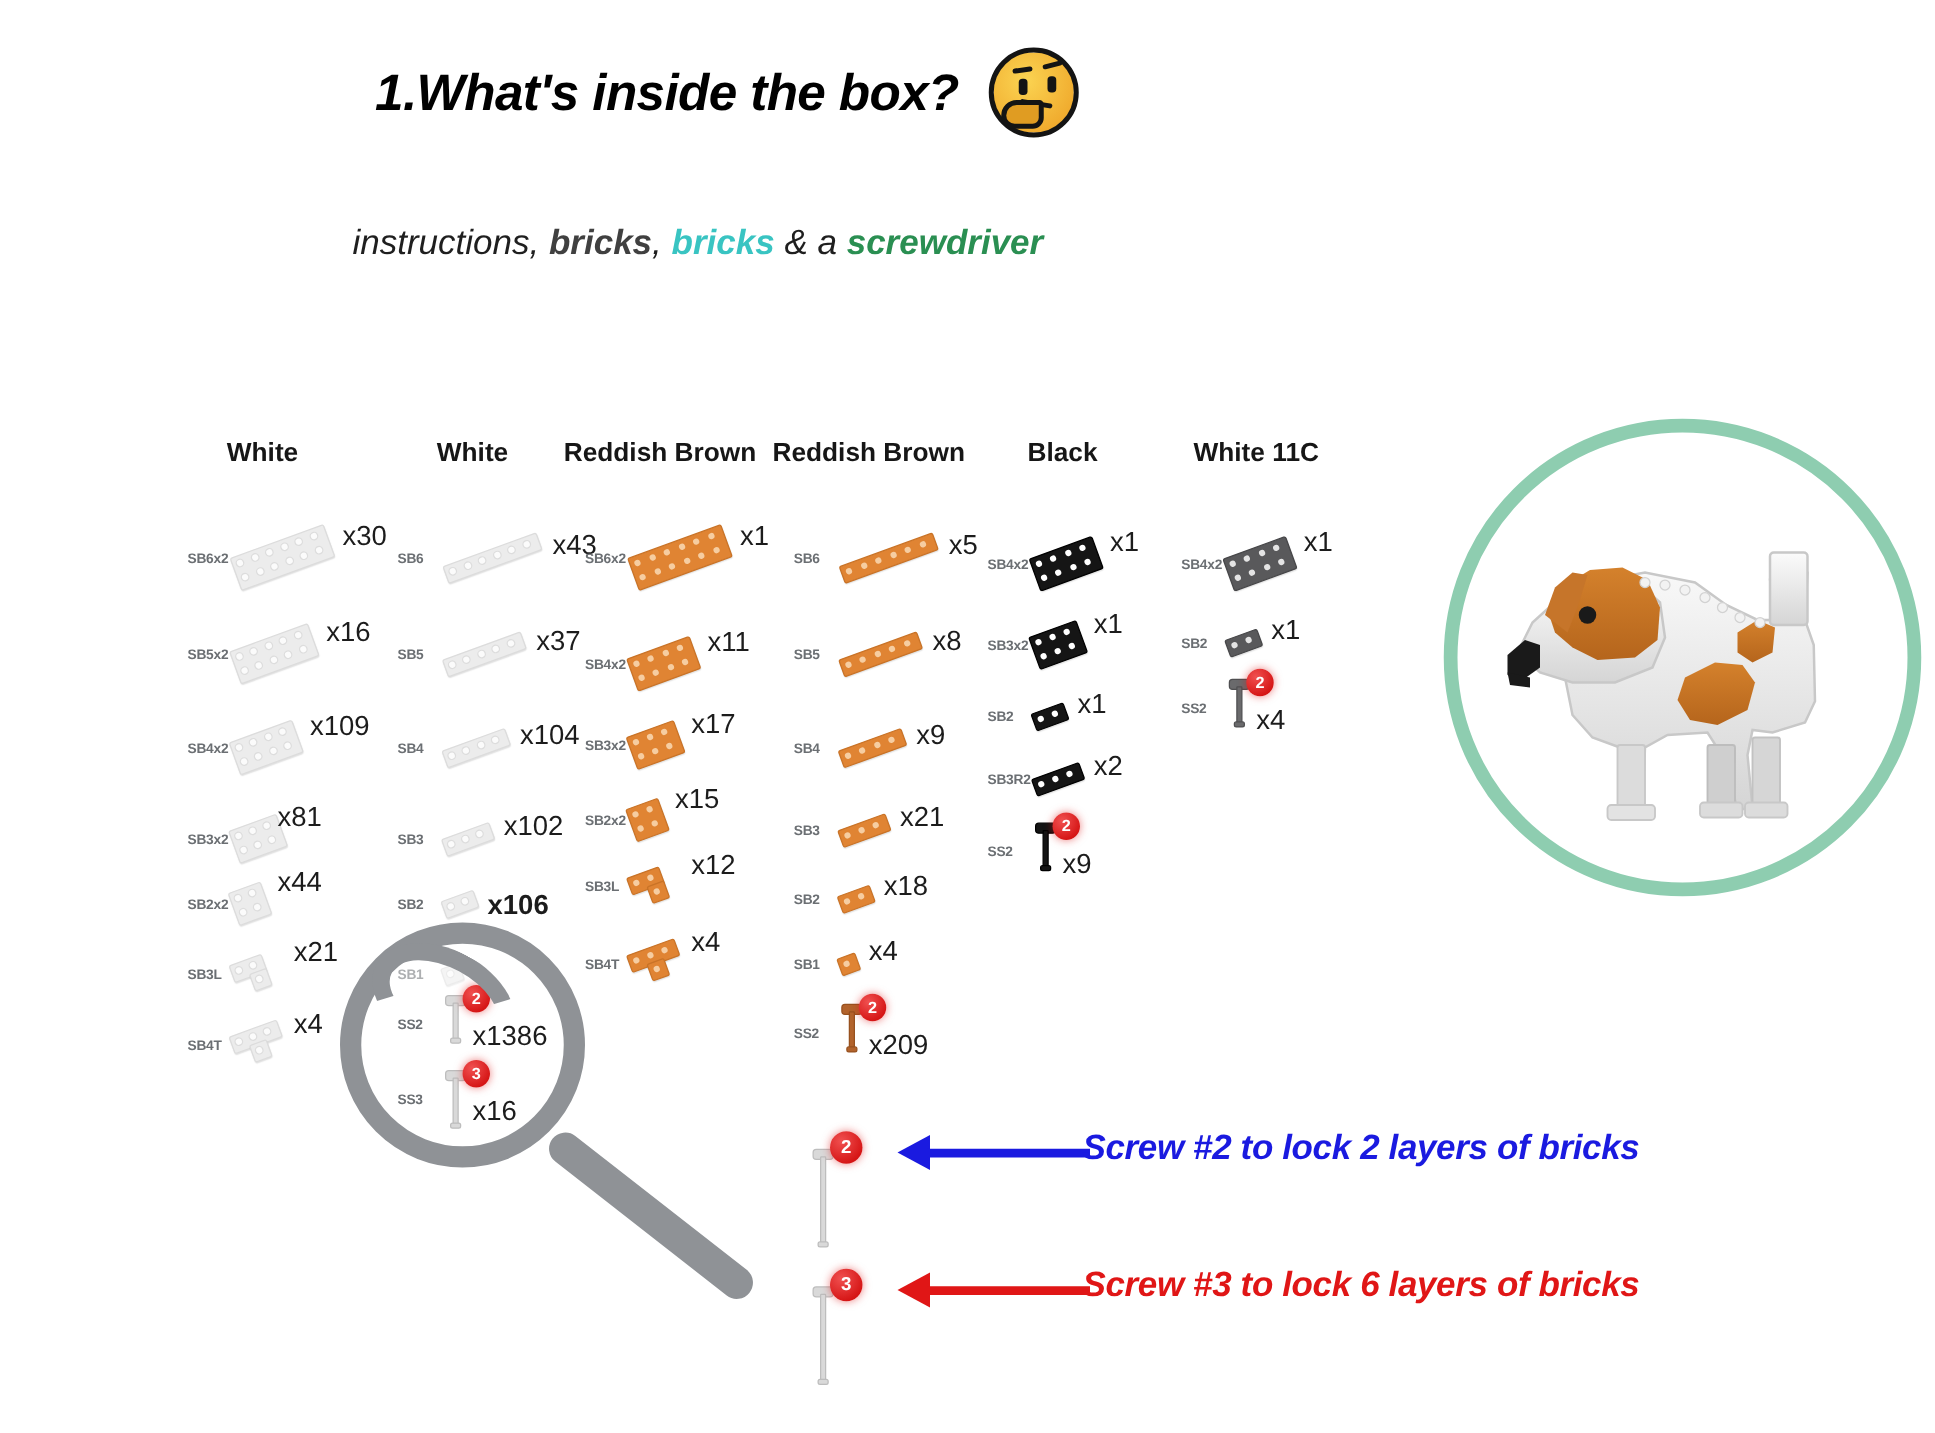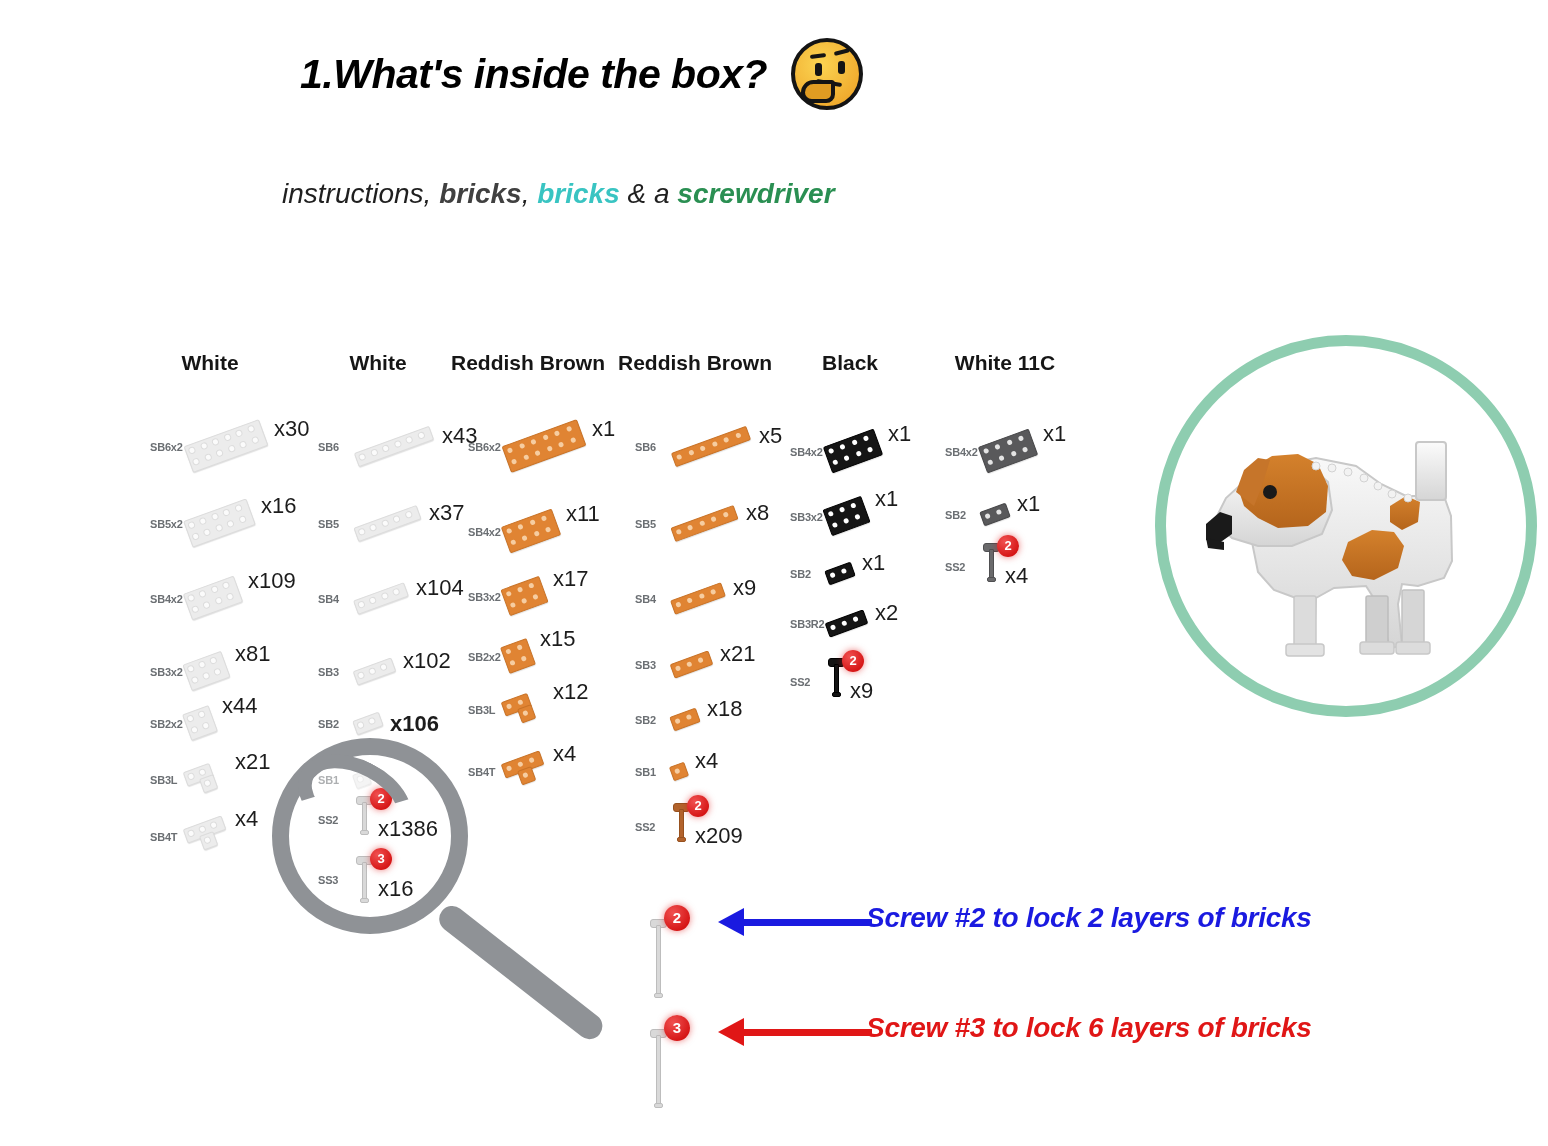--- a/index.html
+++ b/index.html
@@ -258,21 +258,21 @@
         <div class="brick white" style="width: 39px; height: 26px; left: 36px; top: 17px; position: absolute;">
           <div class="studs" style="grid-template-columns: repeat(3, 1fr); grid-template-rows: repeat(2, 1fr);">
             <div class="stud"></div>
             <div class="stud"></div>
             <div class="stud"></div>
             <div class="stud"></div>
             <div class="stud"></div>
             <div class="stud"></div>
           </div>
         </div>
-        <span class="qty" style="left: 85px; top: 1px; text-align: right;">x81</span>
+        <span class="qty" style="left: 72px; top: 1px; text-align: right;">x81</span>
       </div>
       <div class="brick-row" style="left: 150px; top: 692px; width: 160px;">
         <span class="part-code" style="left: 0px; top: 26px;">SB2x2</span>
         <div class="brick white" style="width: 26px; height: 26px; left: 36px; top: 17px; position: absolute;">
           <div class="studs" style="grid-template-columns: repeat(2, 1fr); grid-template-rows: repeat(2, 1fr);">
             <div class="stud"></div>
             <div class="stud"></div>
             <div class="stud"></div>
             <div class="stud"></div>
           </div>

